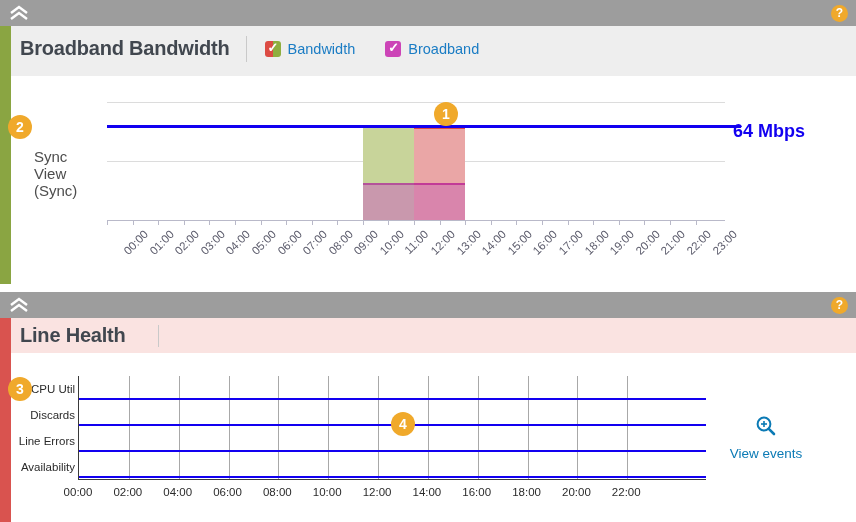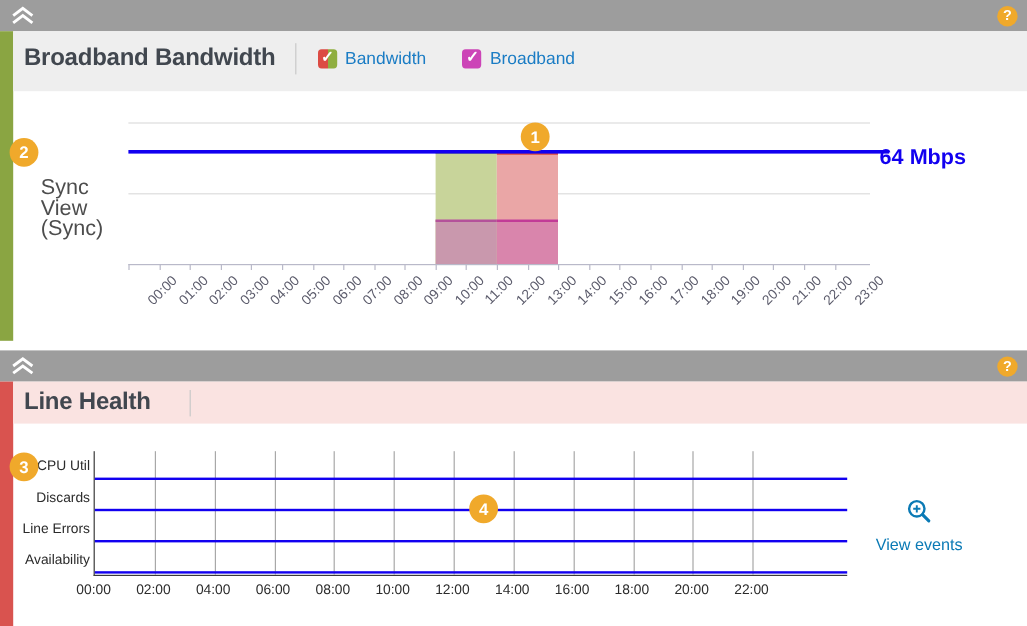--- a/index.html
+++ b/index.html
@@ -68,21 +68,21 @@
 
   
   #bb-plot {
     position: absolute; left: 107px; top: 102px;
     width: 618px; height: 118px;
   }
   .grid-h { position: absolute; left: 0; width: 100%; height: 1px; background: #dcdcdc; }
   .axis-line { position: absolute; left: 0; width: 100%; height: 1px; background: #b9b9c9; }
   .yaxis-title {
     position: absolute; left: 34px; top: 148px; width: 62px;
-    font-size: 18px; color: #4d4d4d; line-height: 17px;
+    font-size: 15px; color: #4d4d4d; line-height: 17px;
   }
   .xtick-top {
     position: absolute; top: 0; width: 1px; height: 5px; background: #b9b9c9;
   }
   .xlabel-top {
     position: absolute; top: 8px; font-size: 11.5px; color: #5b5b6b;
     transform: rotate(-45deg); transform-origin: right top;
     white-space: nowrap; text-align: right;
   }
   .sync-line {

